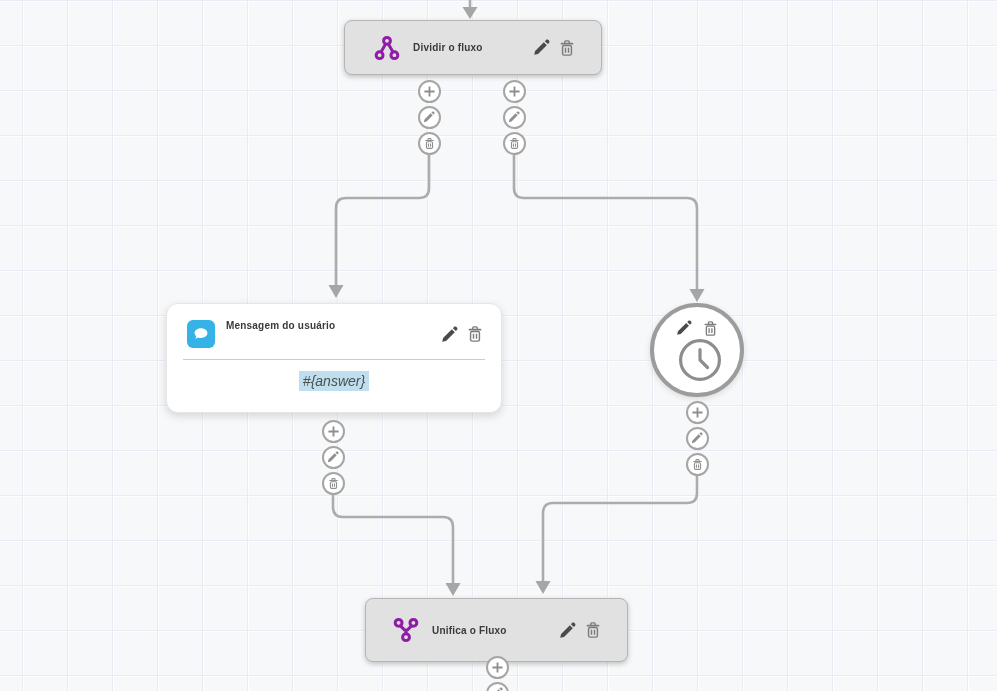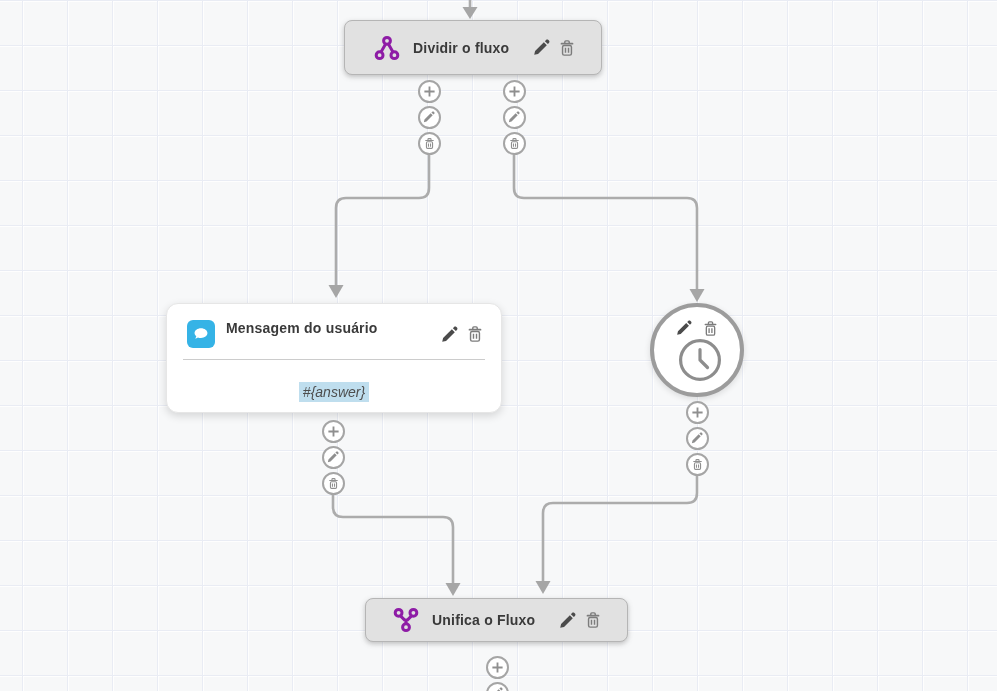--- a/index.html
+++ b/index.html
@@ -30,39 +30,39 @@
   }
   svg.wires{position:absolute;left:0;top:0;width:997px;height:691px;pointer-events:none;}
   svg.wires path{fill:none;stroke:var(--wire);stroke-width:2.6px;}
   svg.wires polygon{fill:#A6A6A6;}
 
   .node{
     position:absolute;box-sizing:border-box;display:flex;align-items:center;
     background:var(--node-gray);border:1px solid var(--node-border);border-radius:8px;
     box-shadow:0 2px 5px rgba(90,90,90,.35);
   }
-  .node-title{font-size:14px;font-weight:700;color:var(--title);letter-spacing:.2px;white-space:nowrap;}
+  .node-title{font-size:10px;font-weight:700;color:var(--title);letter-spacing:.2px;white-space:nowrap;}
   .hdr-actions{display:flex;align-items:center;gap:9px;margin-left:auto;}
   .icon-btn{display:inline-flex;cursor:pointer;}
   .pencil{color:var(--icon-dark);}
   .trash{color:#7C7C7C;}
 
   .node-split{left:344px;top:20px;width:258px;height:55px;padding:0 26px 0 29px;gap:13px;}
-  .node-merge{left:365px;top:598px;width:263px;height:44px;padding:0 26px 0 27px;gap:13px;}
+  .node-merge{left:365px;top:598px;width:263px;height:64px;padding:0 26px 0 27px;gap:13px;}
 
   .node-message{
     position:absolute;left:166px;top:303px;width:336px;height:110px;box-sizing:border-box;
     background:#fff;border:1px solid #E6E6E6;border-radius:12px;
     box-shadow:0 3px 8px rgba(0,0,0,.14);
   }
   .msg-header{display:flex;gap:11px;padding:16px 18px 0 20px;}
   .chat-badge{width:28px;height:28px;border-radius:6px;background:var(--accent-blue);
     display:flex;align-items:center;justify-content:center;flex:0 0 auto;}
   .msg-divider{margin:11px 16px 0 16px;border-top:1px solid #CCCCCC;}
-  .msg-body{text-align:center;margin-top:24px;font-size:14px;}
+  .msg-body{text-align:center;margin-top:13px;font-size:14px;}
   .var-chip{font-style:italic;color:#4E4E4E;background:var(--highlight-blue);padding:2px 4px;}
 
   .node-timer{
     position:absolute;left:650px;top:303px;width:94px;height:94px;box-sizing:border-box;
     background:#fff;border:4px solid #9C9C9C;border-radius:50%;
     box-shadow:0 2px 6px rgba(0,0,0,.12);
   }
   .timer-actions{position:absolute;left:0;right:0;top:13px;display:flex;justify-content:center;gap:11px;}
   .timer-clock{position:absolute;left:23px;top:30px;color:#8D8D8D;}
 

